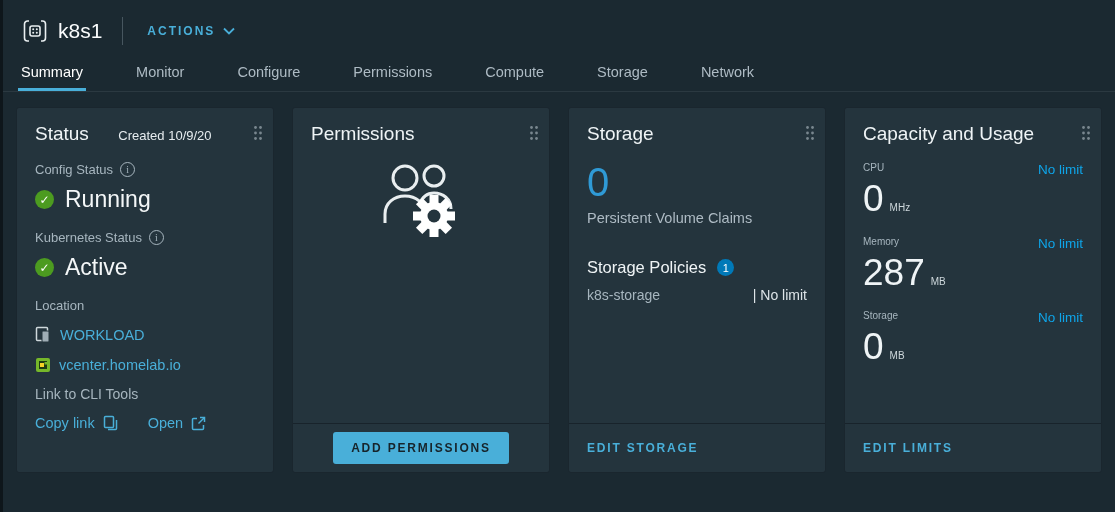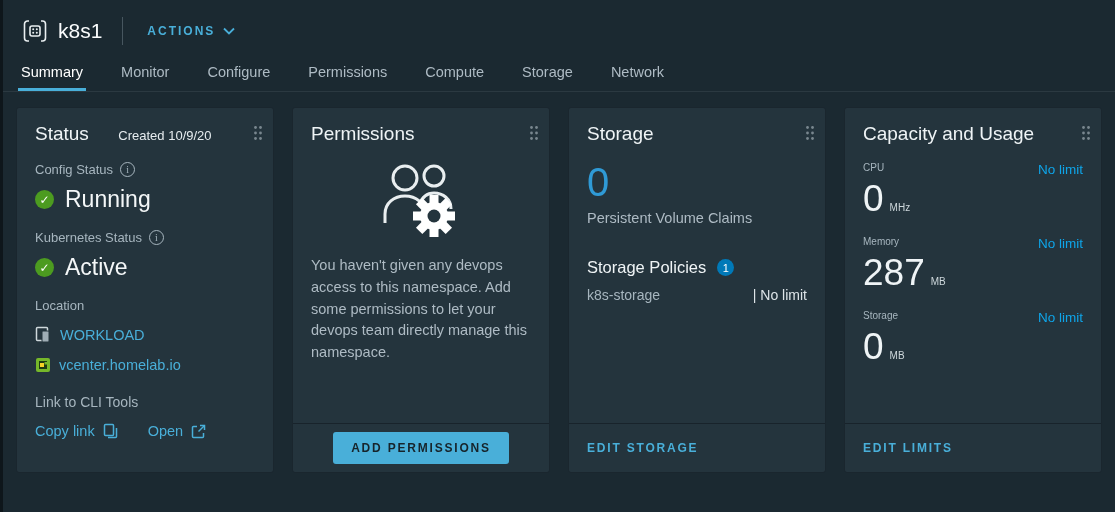--- a/index.html
+++ b/index.html
@@ -16,21 +16,21 @@
   
   .obj-header { display:flex; align-items:center; padding:16px 0 0 22px; height:46px; }
   .ns-icon { width:26px; height:26px; flex:0 0 auto; }
   .obj-title { font-size:21px; color:#fafcfd; margin-left:10px; font-weight:400; }
   .hdr-divider { width:1px; height:28px; background:#47565f; margin:0 24px 0 20px; }
   .actions-btn { display:flex; align-items:center; gap:8px; color:#49afd9; font-size:12px;
     font-weight:700; letter-spacing:2px; cursor:pointer; background:none; border:none;
     font-family:"Liberation Sans", sans-serif; }
 
   
-  .tabbar { display:flex; gap:32px; margin-top:12px; padding-left:18px;
+  .tabbar { display:flex; gap:47px; margin-top:12px; padding-left:18px;
     border-bottom:1px solid #2b3941; }
   .tab { font-size:14.5px; color:#aebbc4; padding:6px 3px 11px 3px; cursor:pointer; }
   .tab.active { color:#ffffff; border-bottom:3px solid #49afd9; padding-bottom:8px; }
 
   
   .cards { display:flex; gap:18px; padding:15px 0 0 16px; }
   .card { width:258px; height:366px; background:#24343d; border:1px solid #1a262e;
     border-radius:3px; display:flex; flex-direction:column; }
   .card-header { display:flex; align-items:flex-start; padding:15px 10px 0 18px; }
   .card-title { font-size:19px; color:#eff4f6; font-weight:400; }
@@ -171,21 +171,21 @@
       </a>
       <a class="link loc-link">
         <svg width="16" height="16" viewBox="0 0 16 16">
           <rect x="1" y="1" width="14" height="14" rx="2" fill="#76b82a"></rect>
           <rect x="4" y="4" width="8" height="8" fill="#1e3b12"></rect>
           <rect x="5" y="6" width="4" height="4" fill="#f5d327"></rect>
           <rect x="9.5" y="5" width="2.5" height="2.5" fill="#76b82a"></rect>
         </svg>
         <span>vcenter.homelab.io</span>
       </a>
-      <div class="label-row" style="margin-top:21px;">
+      <div class="label-row" style="margin-top:13px;">
         <span class="grey-label" style="font-size:14px;">Link to CLI Tools</span>
       </div>
       <div class="cli-links">
         <a class="link">
           <span>Copy link</span>
           <svg width="15" height="16" viewBox="0 0 15 16">
             <rect x="1.5" y="1.5" width="9" height="11" rx="1" fill="none" stroke="#49afd9" stroke-width="1.5"></rect>
             <path d="M5,14.5 H12.5 A1,1 0 0 0 13.5,13.5 V5" fill="none" stroke="#49afd9" stroke-width="1.5"></path>
           </svg>
         </a>
@@ -230,21 +230,20 @@
             <rect x="-4.5" y="-21" width="9" height="10" transform="rotate(45)"></rect>
             <rect x="-4.5" y="11" width="9" height="10" transform="rotate(45)"></rect>
             <rect x="-21" y="-4.5" width="10" height="9" transform="rotate(45)"></rect>
             <rect x="11" y="-4.5" width="10" height="9" transform="rotate(45)"></rect>
             <circle cx="0" cy="0" r="14"></circle>
           </g>
           <circle cx="0" cy="0" r="6.5" fill="#24343d"></circle>
         </g>
       </svg>
     </div>
-    <div class="perm-text">You haven't given any devops access to this namespace. Add some permissions to let your devops team directly manage this namespace.</div>
     <div class="card-footer">
       <button class="btn-primary">ADD PERMISSIONS</button>
     </div>
   </div>
 
   <div class="card">
     <div class="card-header">
       <span class="card-title">Storage</span>
       <svg class="drag-handle" width="10" height="16" viewBox="0 0 10 16">
         <g fill="#79878f">

